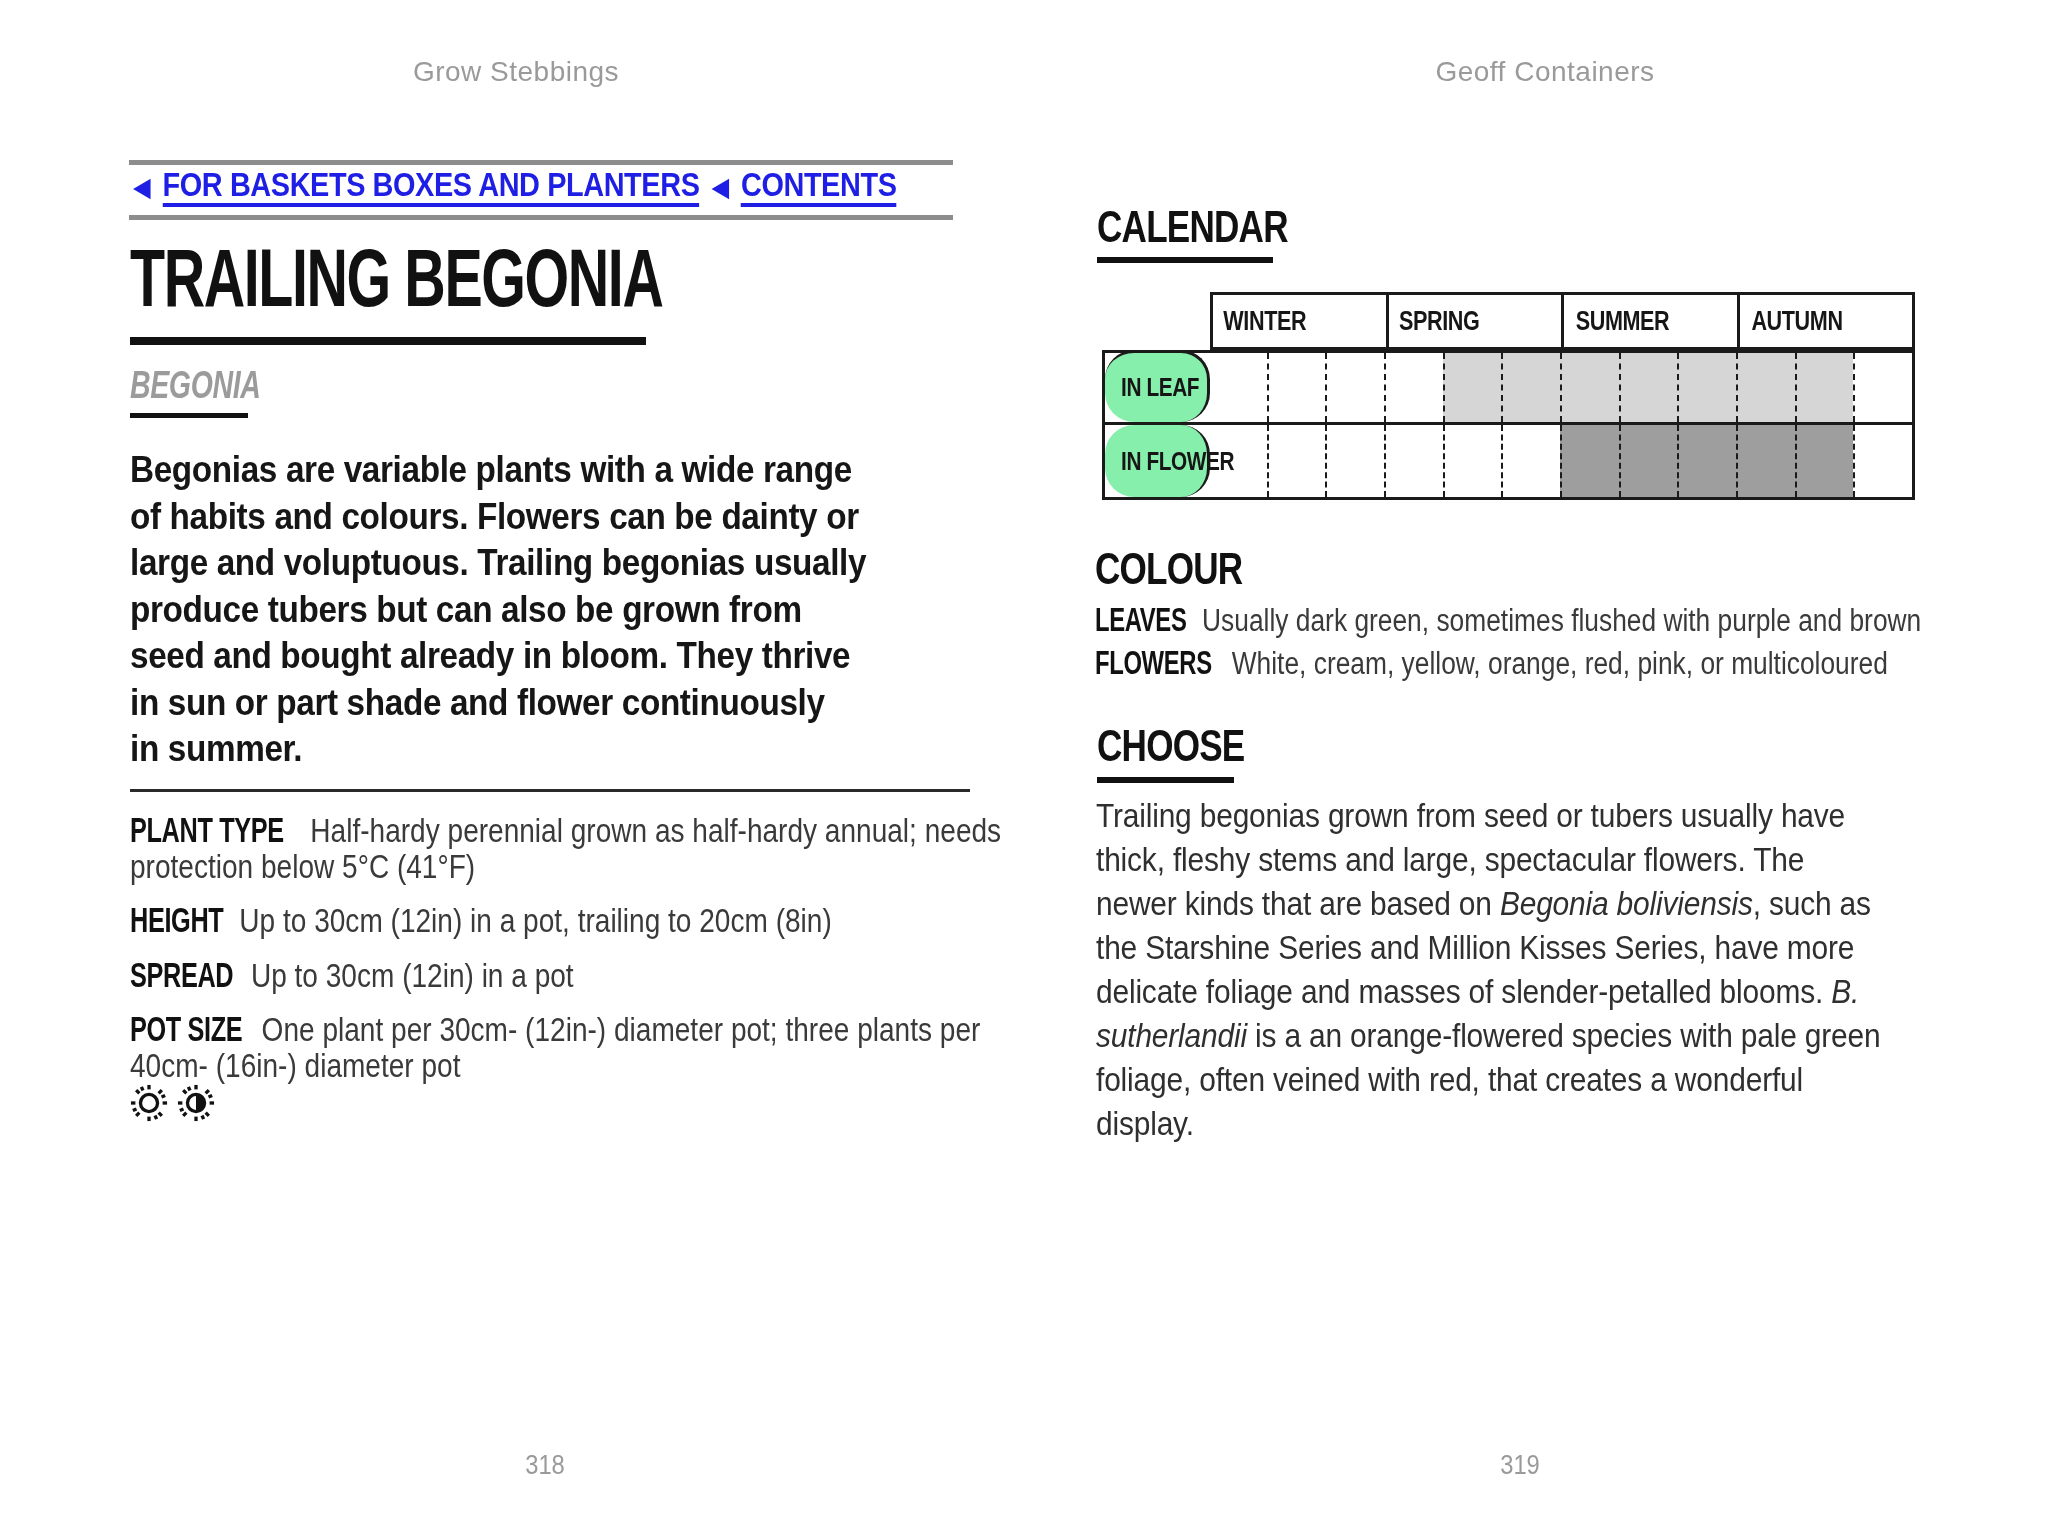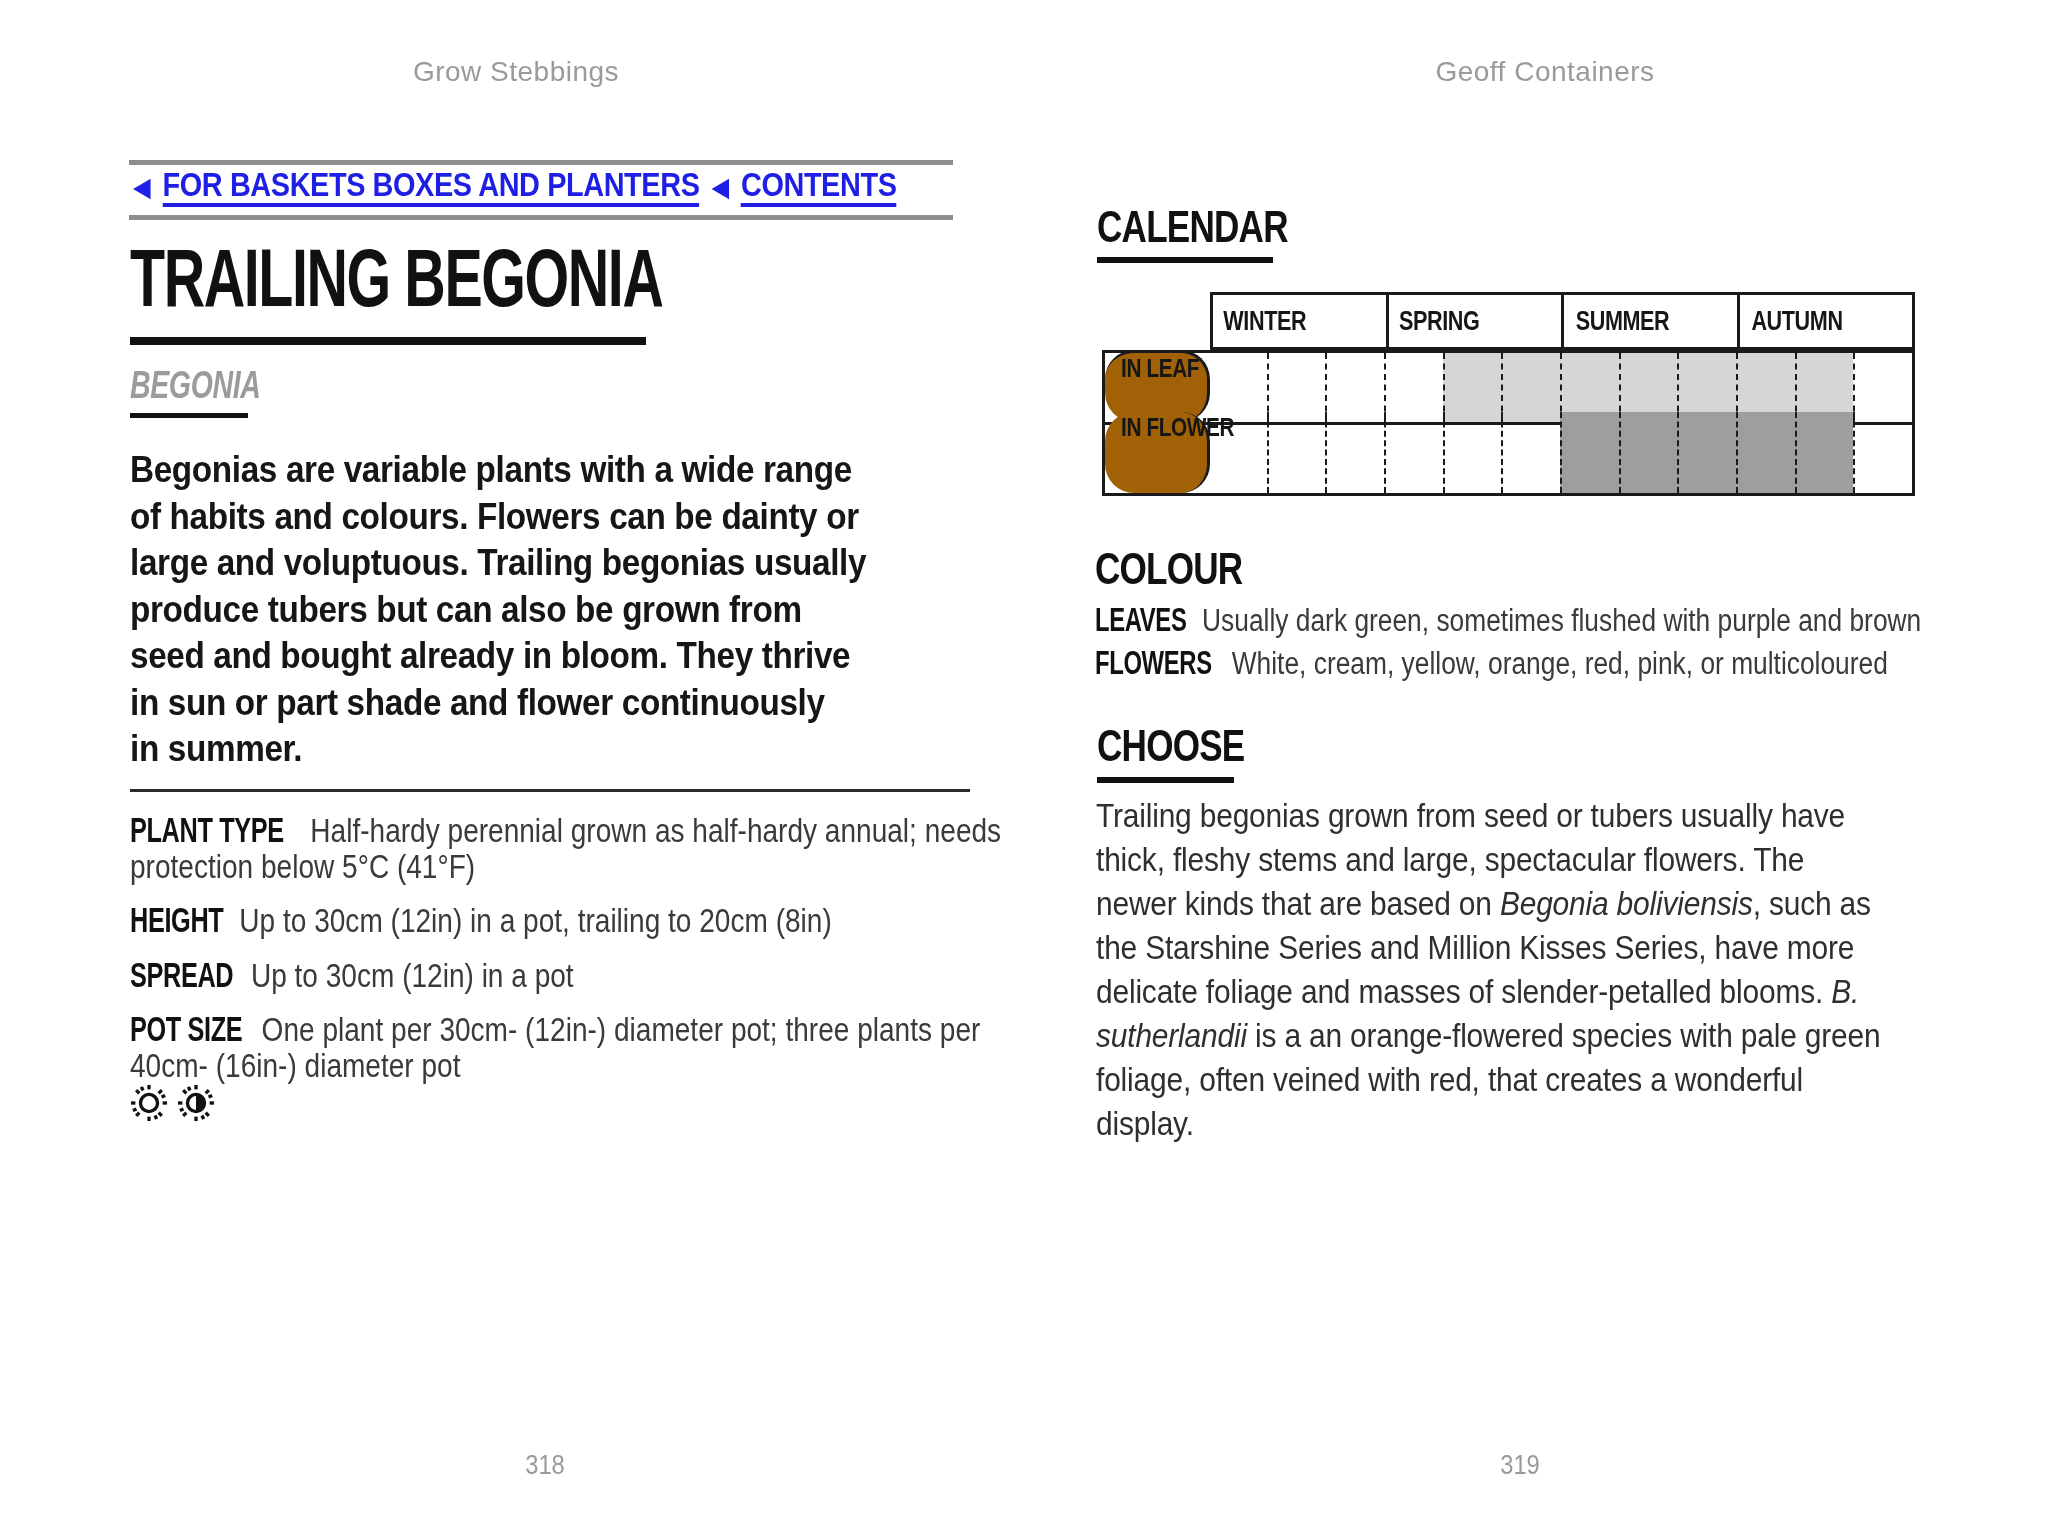--- a/index.html
+++ b/index.html
@@ -37,23 +37,23 @@
   
   .cal{left:1102px;top:292px;width:813px;height:208px;}
   .cal-header{position:absolute;left:108px;top:0;right:0;height:58px;border:3px solid #1a1a1a;
               display:flex;box-sizing:border-box;}
   .cal-header .season{flex:1;display:flex;align-items:center;justify-content:flex-start;}
   .cal-header .season + .season{border-left:3px solid #1a1a1a;}
   .season span{font-size:27px;font-weight:bold;letter-spacing:-.5px;transform:scaleX(.8);white-space:nowrap;}
   .cal-row{position:absolute;left:0;right:0;height:75px;border:3px solid #1a1a1a;box-sizing:border-box;
            display:flex;}
   .cal-row.r0{top:58px;}
-  .cal-row.r1{top:120px;border-top:none;height:84px;}
-  .rowlabel{width:105px;flex:0 0 105px;border-right:3px solid #1a1a1a;display:flex;
-            box-sizing:border-box;background:#a16207;border-radius:29px;}
+  .cal-row.r1{top:133px;border-top:none;height:75px;}
+  .rowlabel{width:105px;flex:0 0 105px;border-right:3px solid #1a1a1a;display:flex;align-items:center;
+            box-sizing:border-box;background:#86efac;border-radius:29px;}
   .cal-row.r0 .rowlabel{border-top:3px solid #1a1a1a;margin-top:-3px;height:calc(100% + 3px);}
   .rowlabel span{font-size:26px;font-weight:bold;letter-spacing:-.5px;padding-left:20px;
                  transform:scaleX(.8);transform-origin:0 50%;white-space:nowrap;}
   .mcell{flex:1;background-clip:padding-box;}
   .mcell + .mcell{border-left:2px dashed #1a1a1a;}
   
   .kvline{width:1000px;font-size:31px;line-height:34px;color:#3a3a3a;white-space:nowrap;
           transform:scaleX(.85);transform-origin:0 0;}
   .kvlabel{display:inline-block;font-weight:bold;font-size:33px;color:#111;letter-spacing:-.5px;
            transform:scaleX(.85);transform-origin:0 50%;margin-right:-.28em;}

